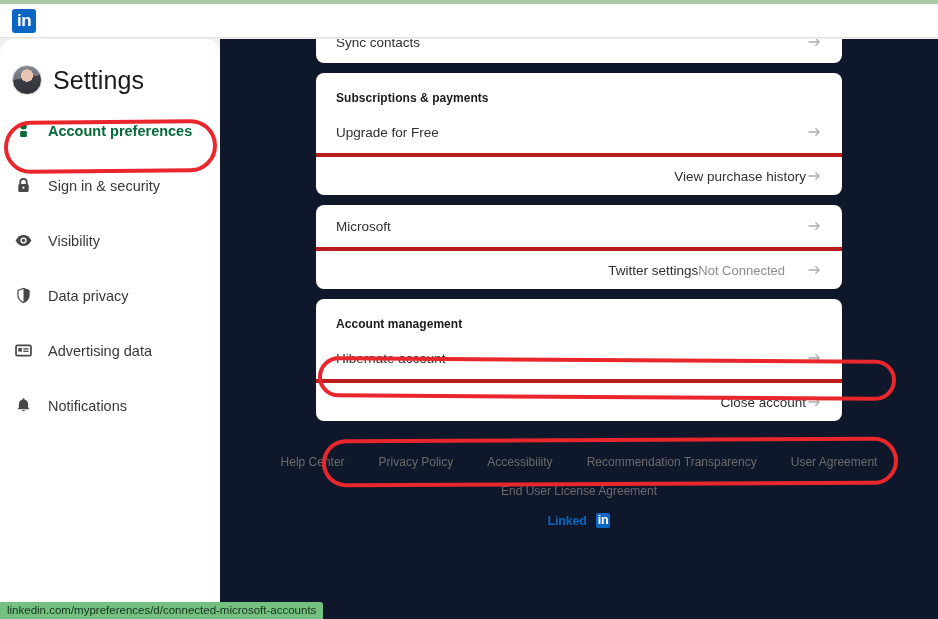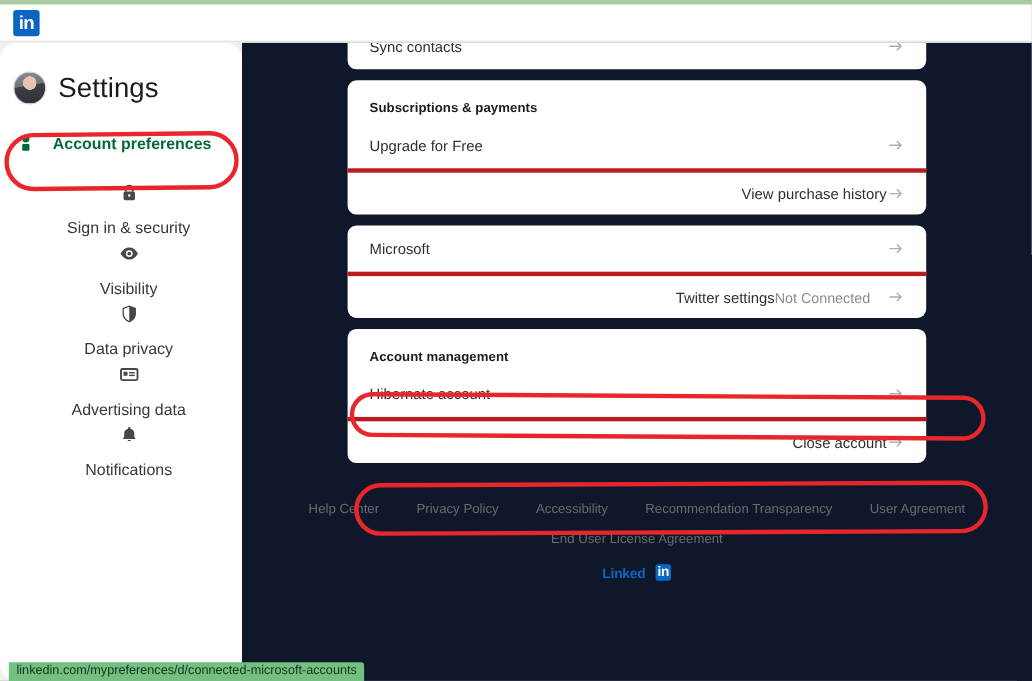--- a/index.html
+++ b/index.html
@@ -93,21 +93,21 @@
 
   .nav-item {
     display: flex;
     align-items: center;
     gap: 15px;
     height: 39px;
     padding-left: 14px;
     cursor: pointer;
     position: relative;
   }
-  .nav-item + .nav-item { margin-top: 16px; flex-direction: column; }
+  .nav-item + .nav-item { margin-top: 16px; }
 
   .nav-label {
     font-size: 14.5px;
     color: #38383a;
   }
   .nav-item.active .nav-label {
     color: #046a38;
     font-weight: 600;
   }
 
@@ -156,21 +156,21 @@
   }
   .row + .row { border-top: 4px solid #b91c1c; justify-content: flex-end; }
 
   .row-label {
     font-size: 13.5px;
     color: #2f2f31;
   }
   .row-right {
     display: flex;
     align-items: center;
-    gap: 15px;
+    gap: 21px;
   }
   .row-value {
     font-size: 13px;
     color: #8c8c8e;
   }
   .arrow-icon {
     width: 16px;
     height: 16px;
     display: block;
     opacity: 0.72;
@@ -236,21 +236,21 @@
   }
   #annot-close-account {
     left: 322px; top: 438px; width: 576px; height: 48px;
     border-radius: 30px;
     transform: rotate(-0.25deg);
   }
 
   
   #status-bar {
     position: absolute;
-    left: 8px;
+    left: 0;
     bottom: 0;
     height: 17px;
     background: #73c081;
     color: #16331d;
     font-size: 11.5px;
     line-height: 17px;
     padding: 0 7px;
     white-space: nowrap;
     border-radius: 0 3px 0 0;
     z-index: 50;

